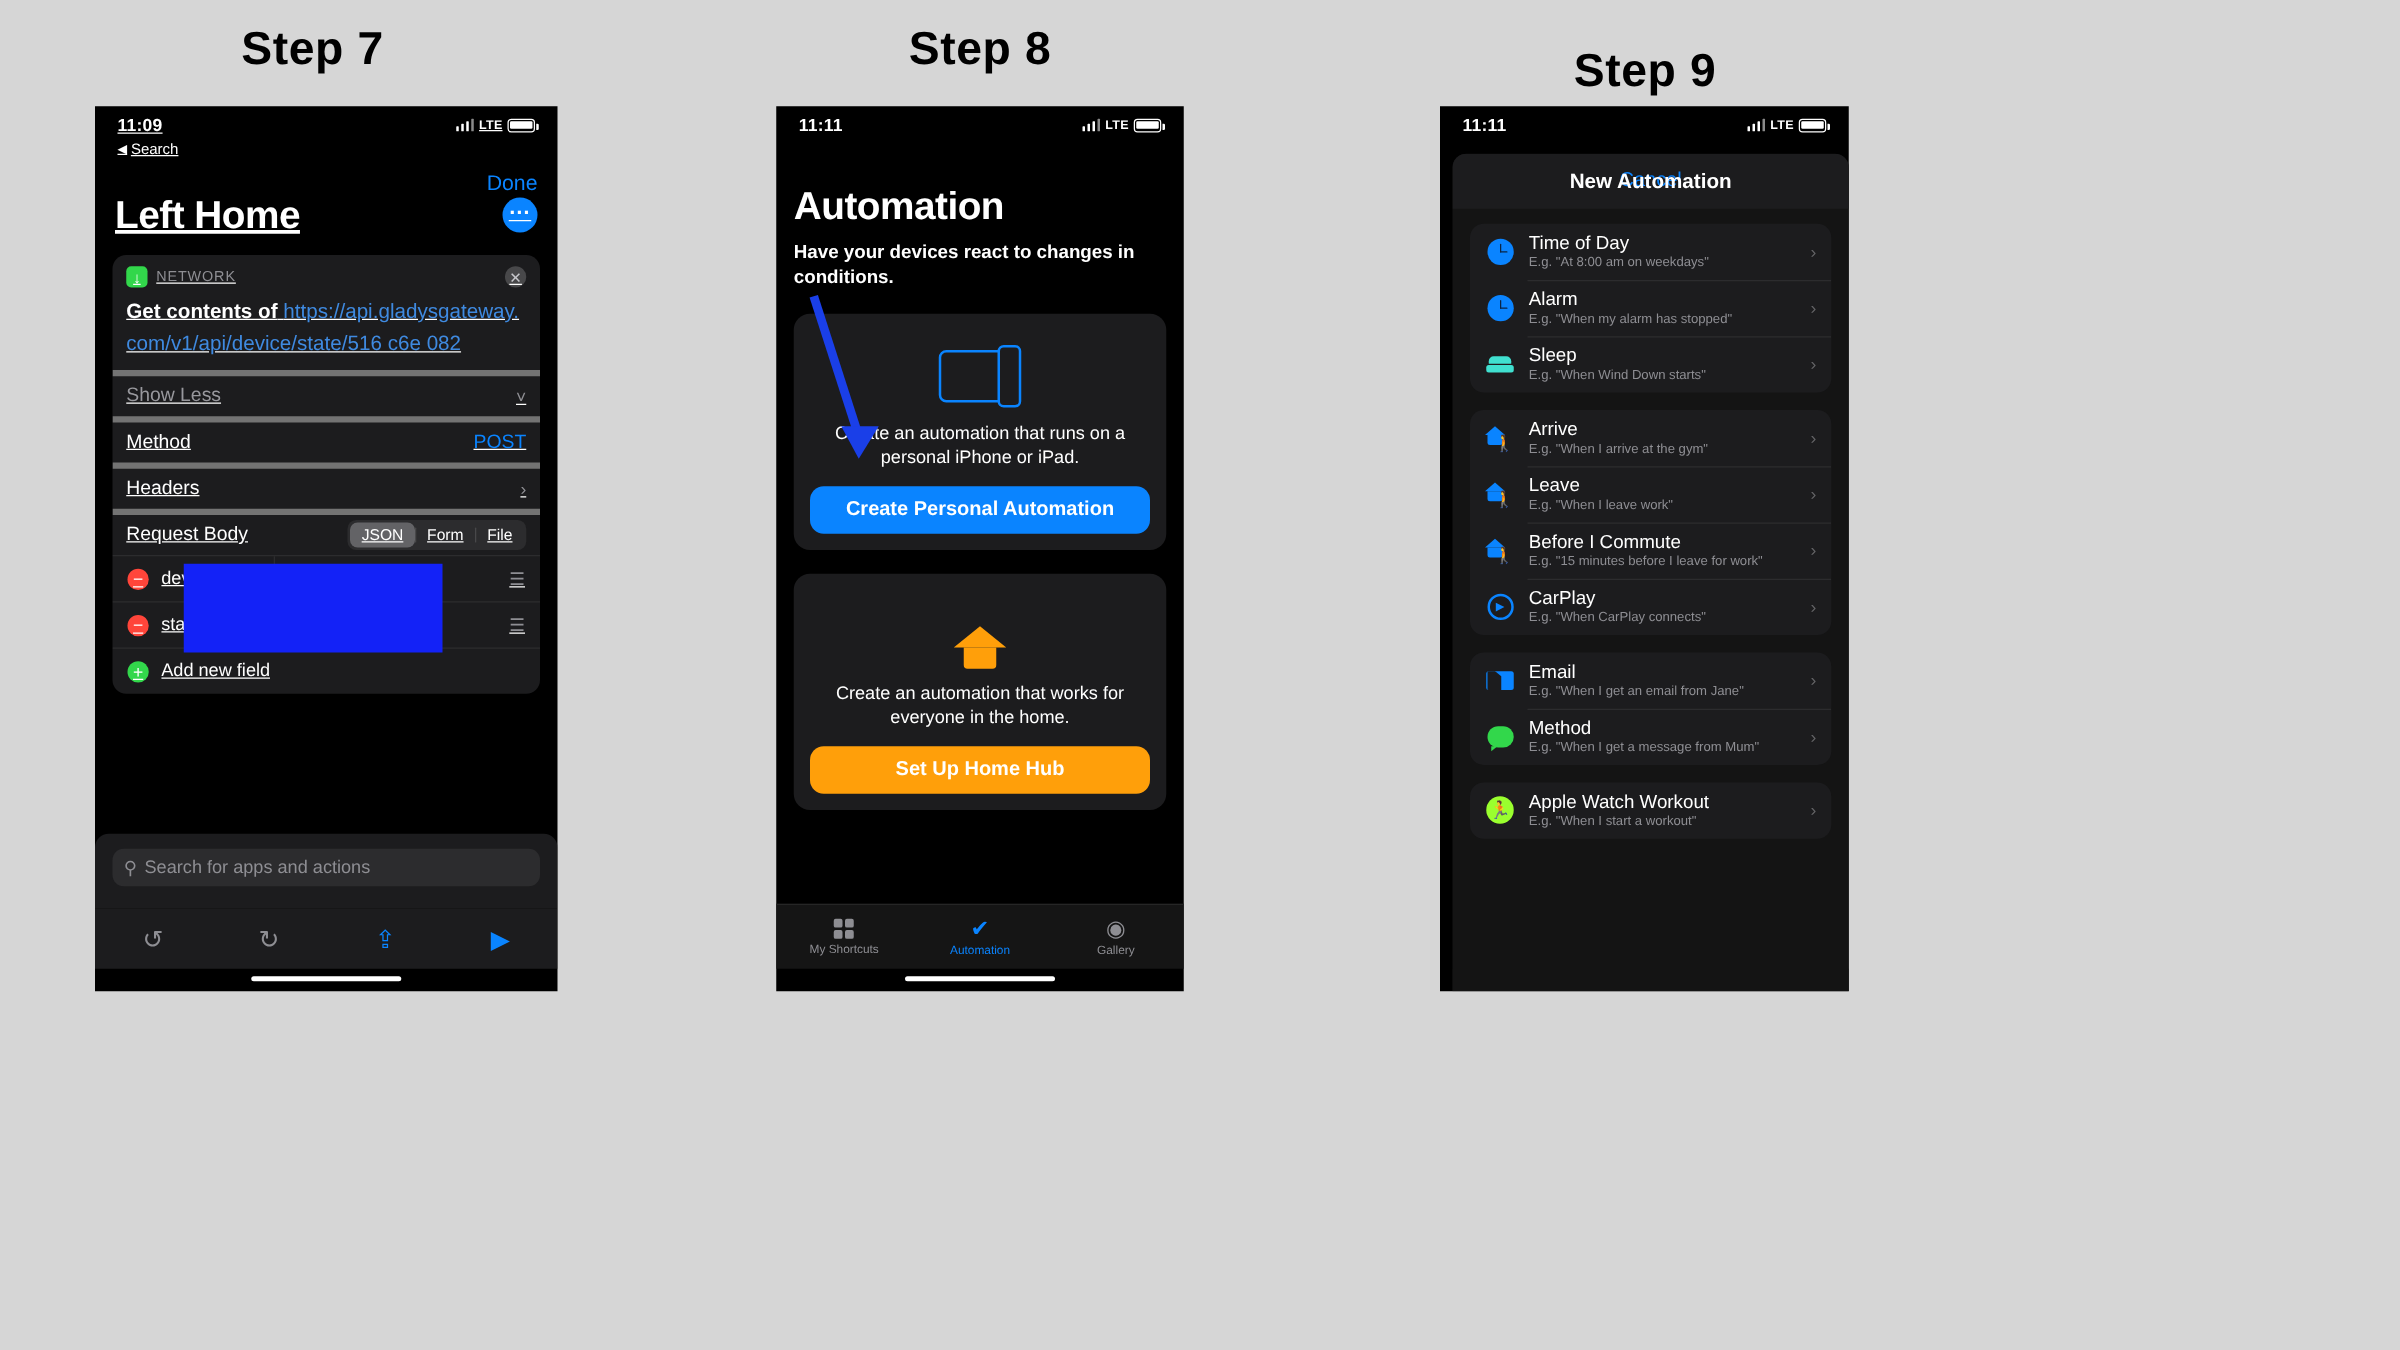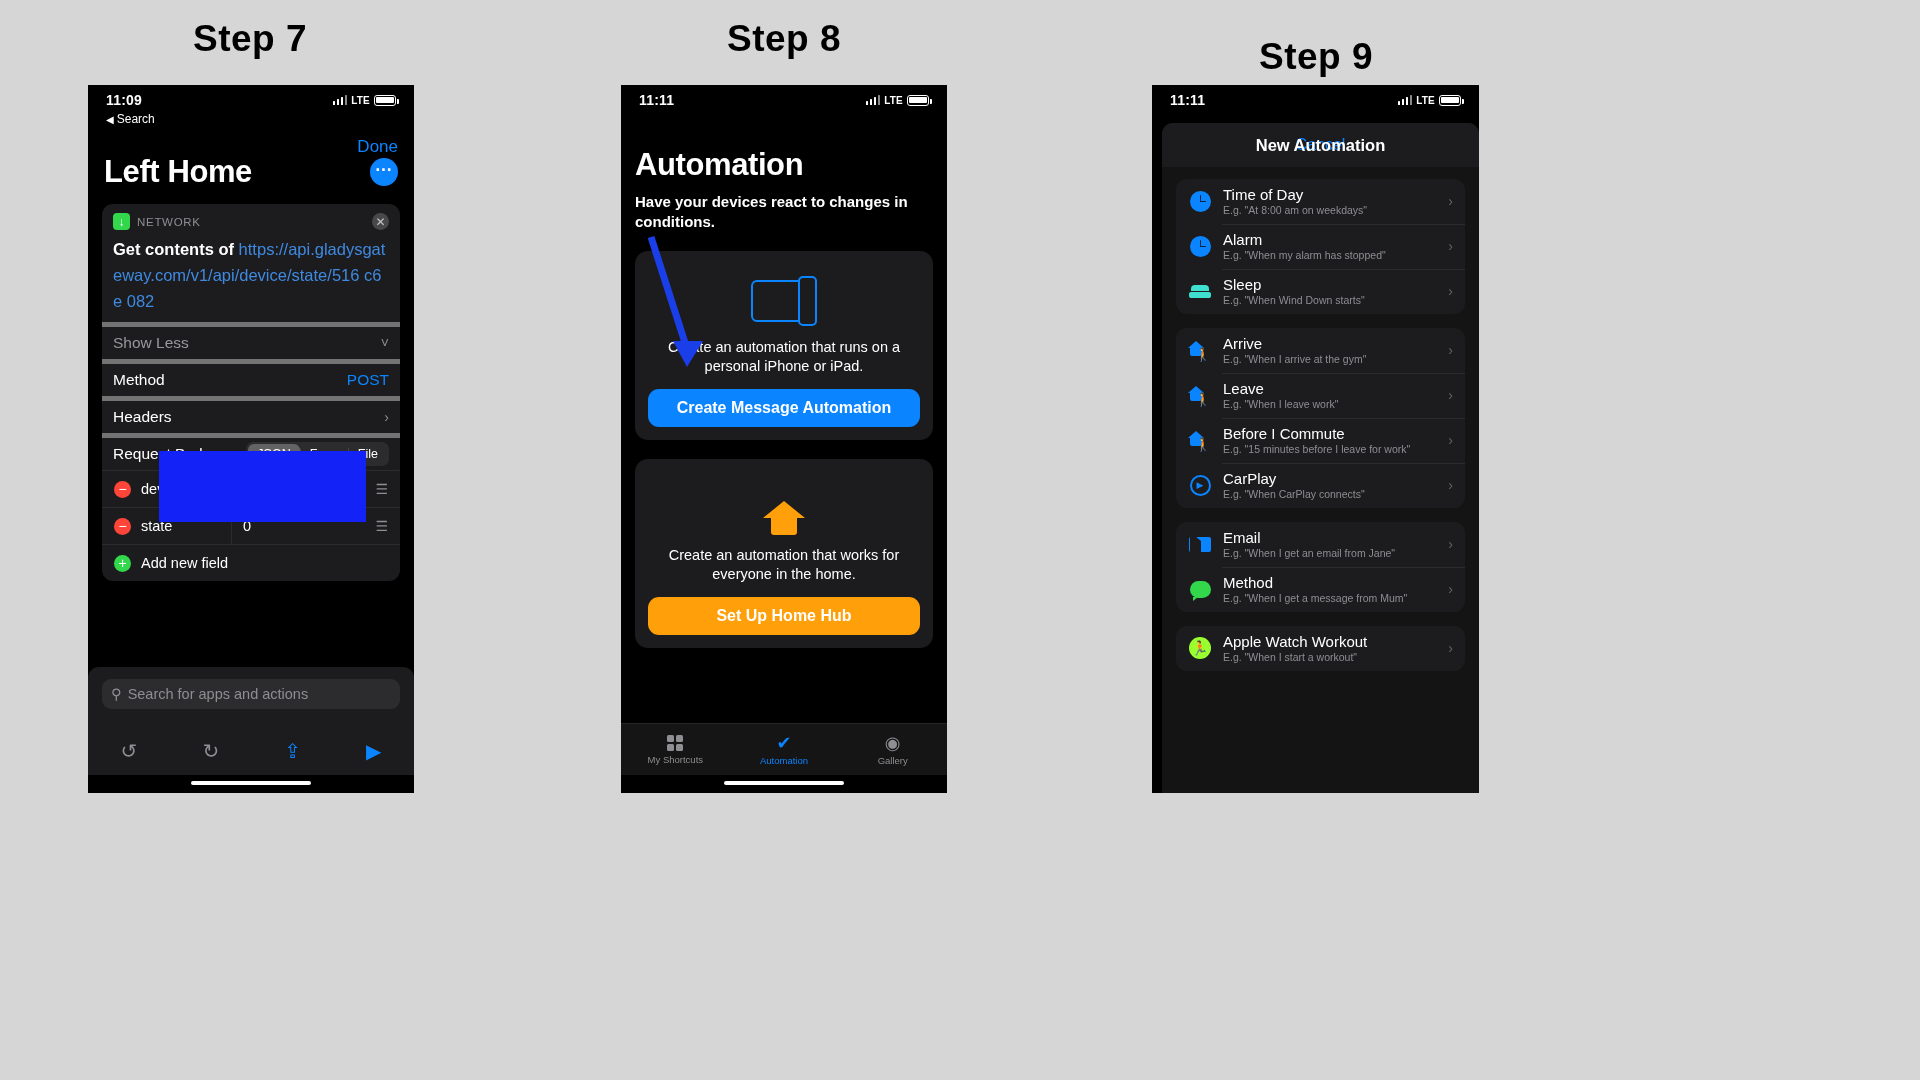--- a/index.html
+++ b/index.html
@@ -23,21 +23,21 @@
   #title-1 { left: 50px;   top: 18px; }
   #title-2 { left: 584px;  top: 18px; }
   #title-3 { left: 1116px; top: 36px; }
 
   .phone {
     position: absolute;
     background: #000;
     overflow: hidden;
     color: #fff;
   }
-  #phone-1 { left: 88px;  top: 85px; width: 326px; height: 708px; }
+  #phone-1 { left: 76px;  top: 85px; width: 370px; height: 708px; text-decoration: underline; }
   #phone-2 { left: 621px; top: 85px; width: 326px; height: 708px; }
   #phone-3 { left: 1152px;top: 85px; width: 327px; height: 708px; }
 
   
   .statusbar {
     position: relative; height: 30px;
     display: flex; align-items: center;
     padding: 0 18px;
   }
   .sb-time { font-size: 14px; font-weight: bold; letter-spacing: .2px; }
@@ -428,21 +428,21 @@
         <line x1="6" y1="6" x2="42" y2="118" stroke="#1a3fe8" stroke-width="7"></line>
         <polygon points="42,136 28,110 58,110" fill="#1a3fe8"></polygon>
       </svg>
       <div class="p2-illus">
         <div class="dev-pair">
           <div class="tab"></div>
             <div class="ph"></div>
         </div>
       </div>
       <div class="p2-cardtext">Create an automation that runs on a personal iPhone or iPad.</div>
-      <div class="btn blue">Create Message Automation</div>
+      <div class="btn blue">Create Personal Automation</div>
     </div>
 
     <div class="p2-card">
       <div class="p2-illus">
         <div class="house"></div>
       </div>
       <div class="p2-cardtext">Create an automation that works for everyone in the home.</div>
       <div class="btn orange">Set Up Home Hub</div>
     </div>
 

